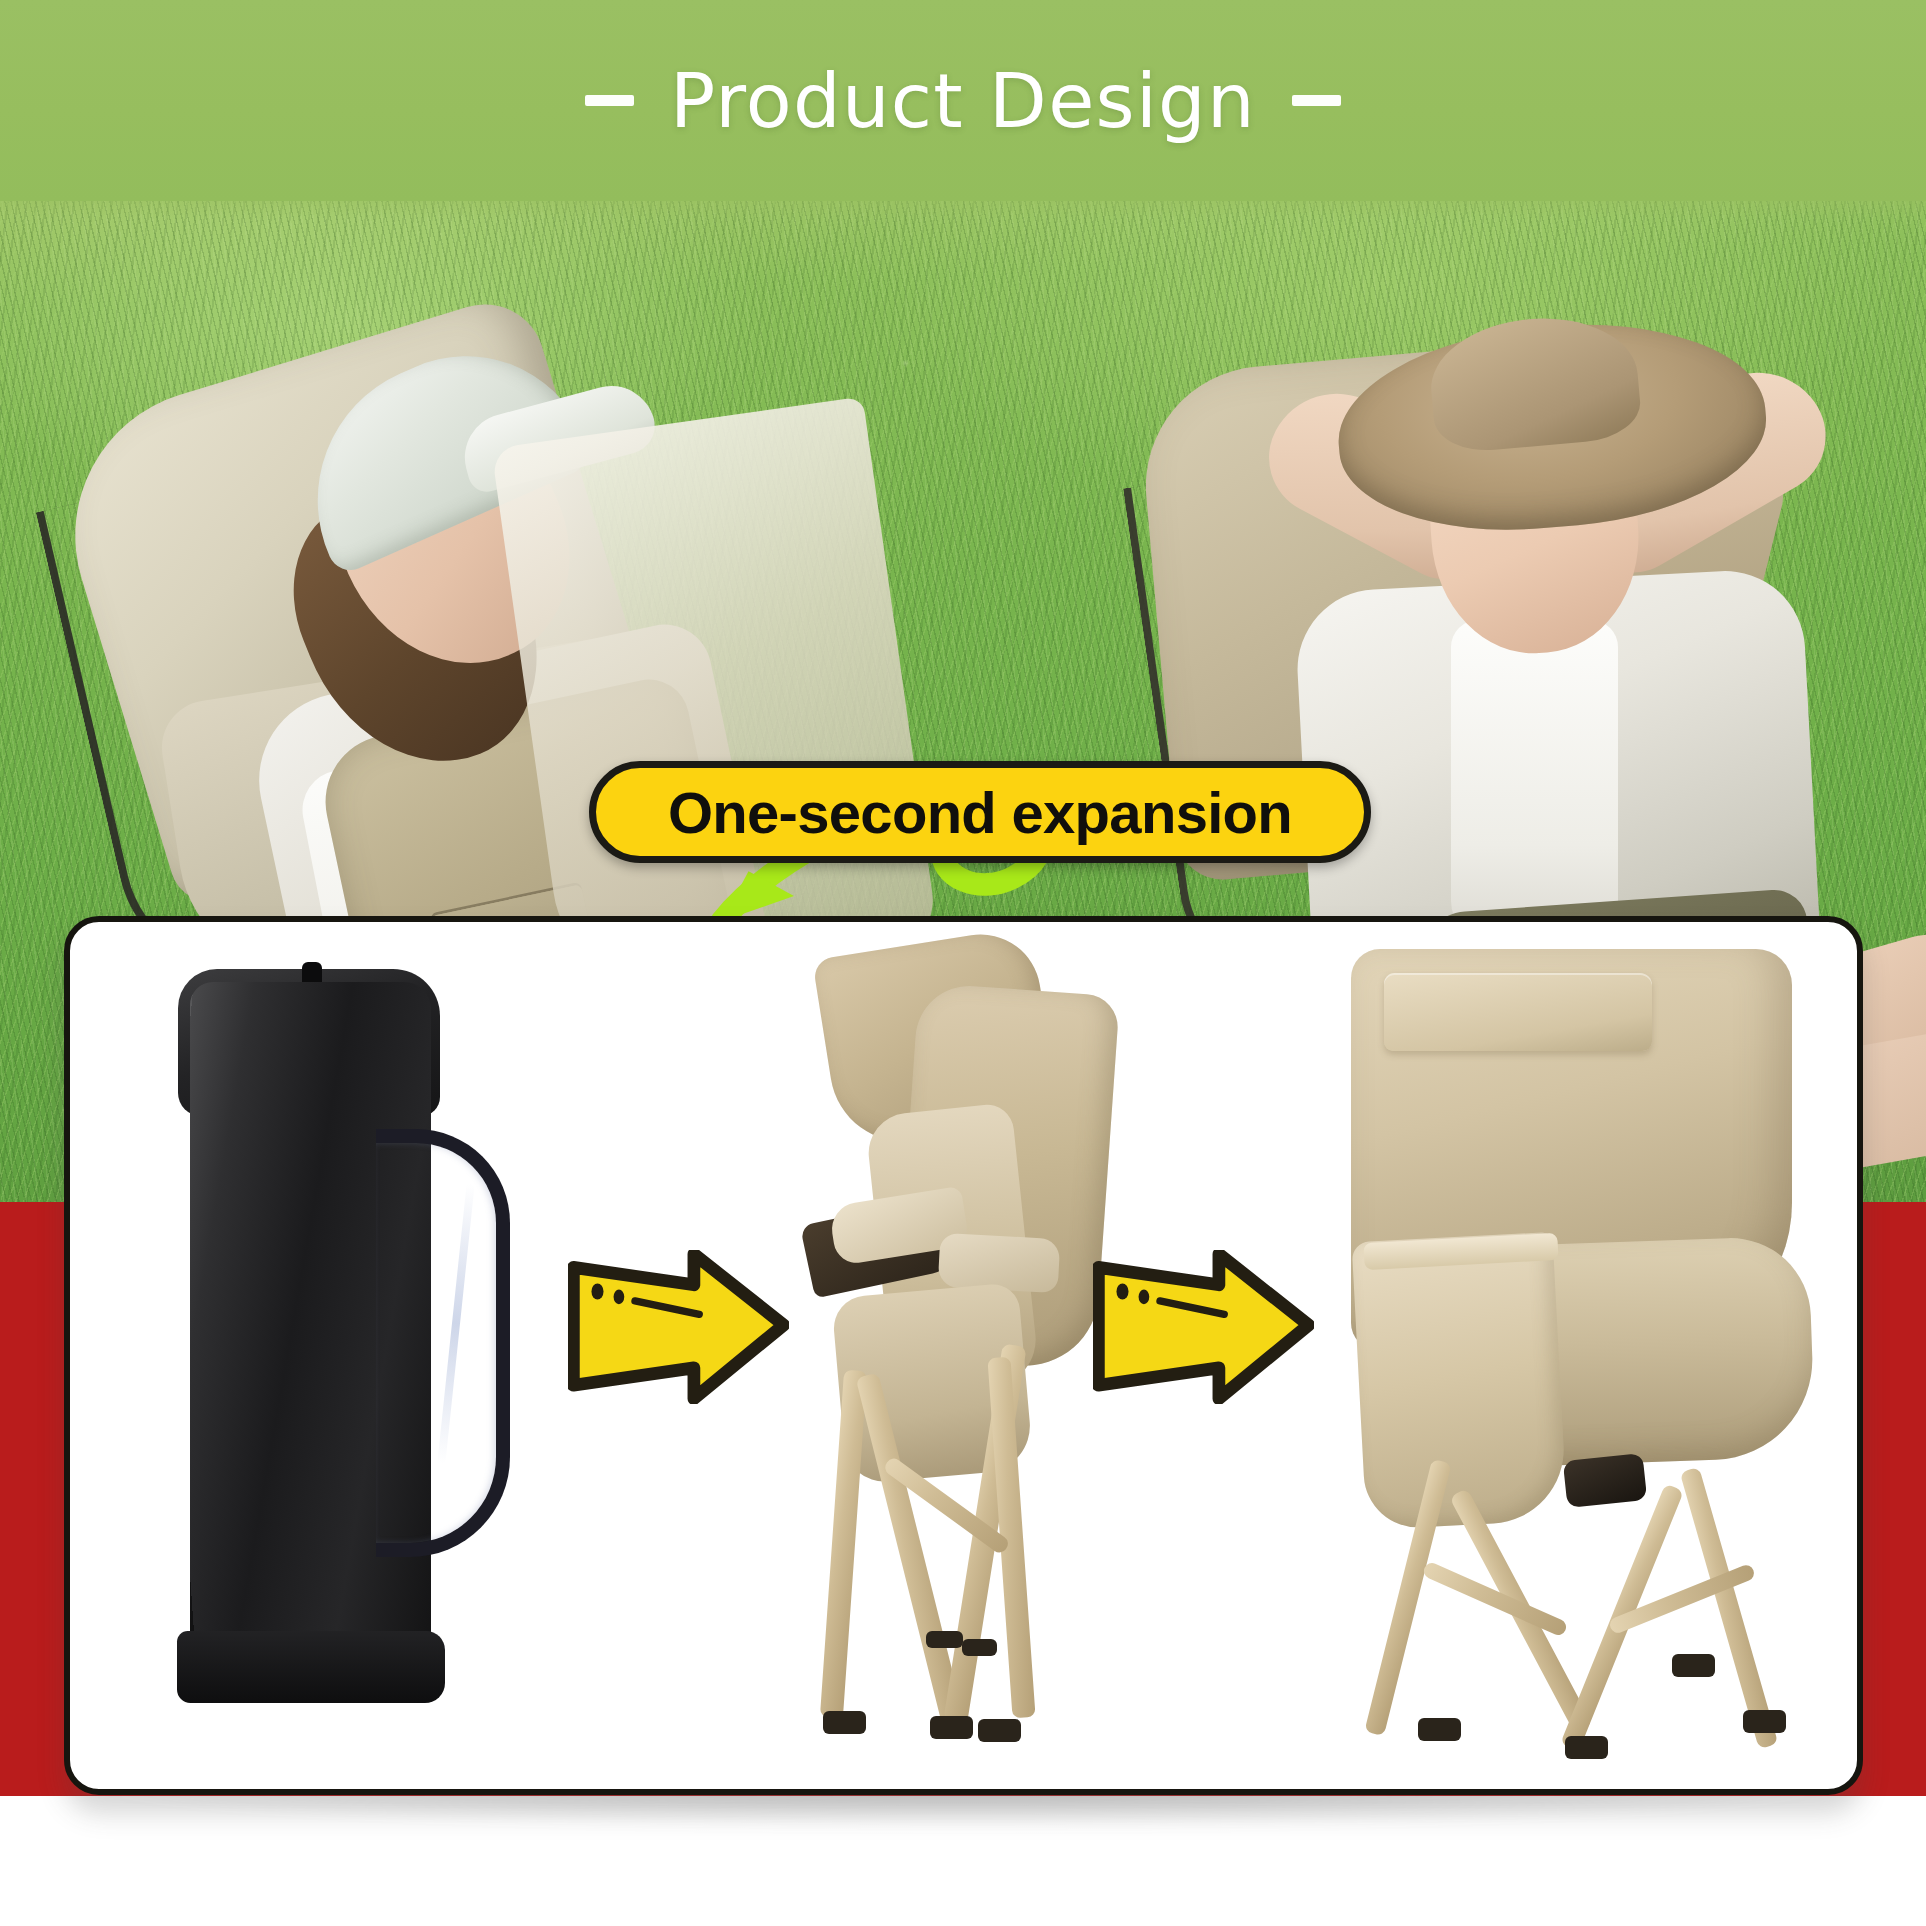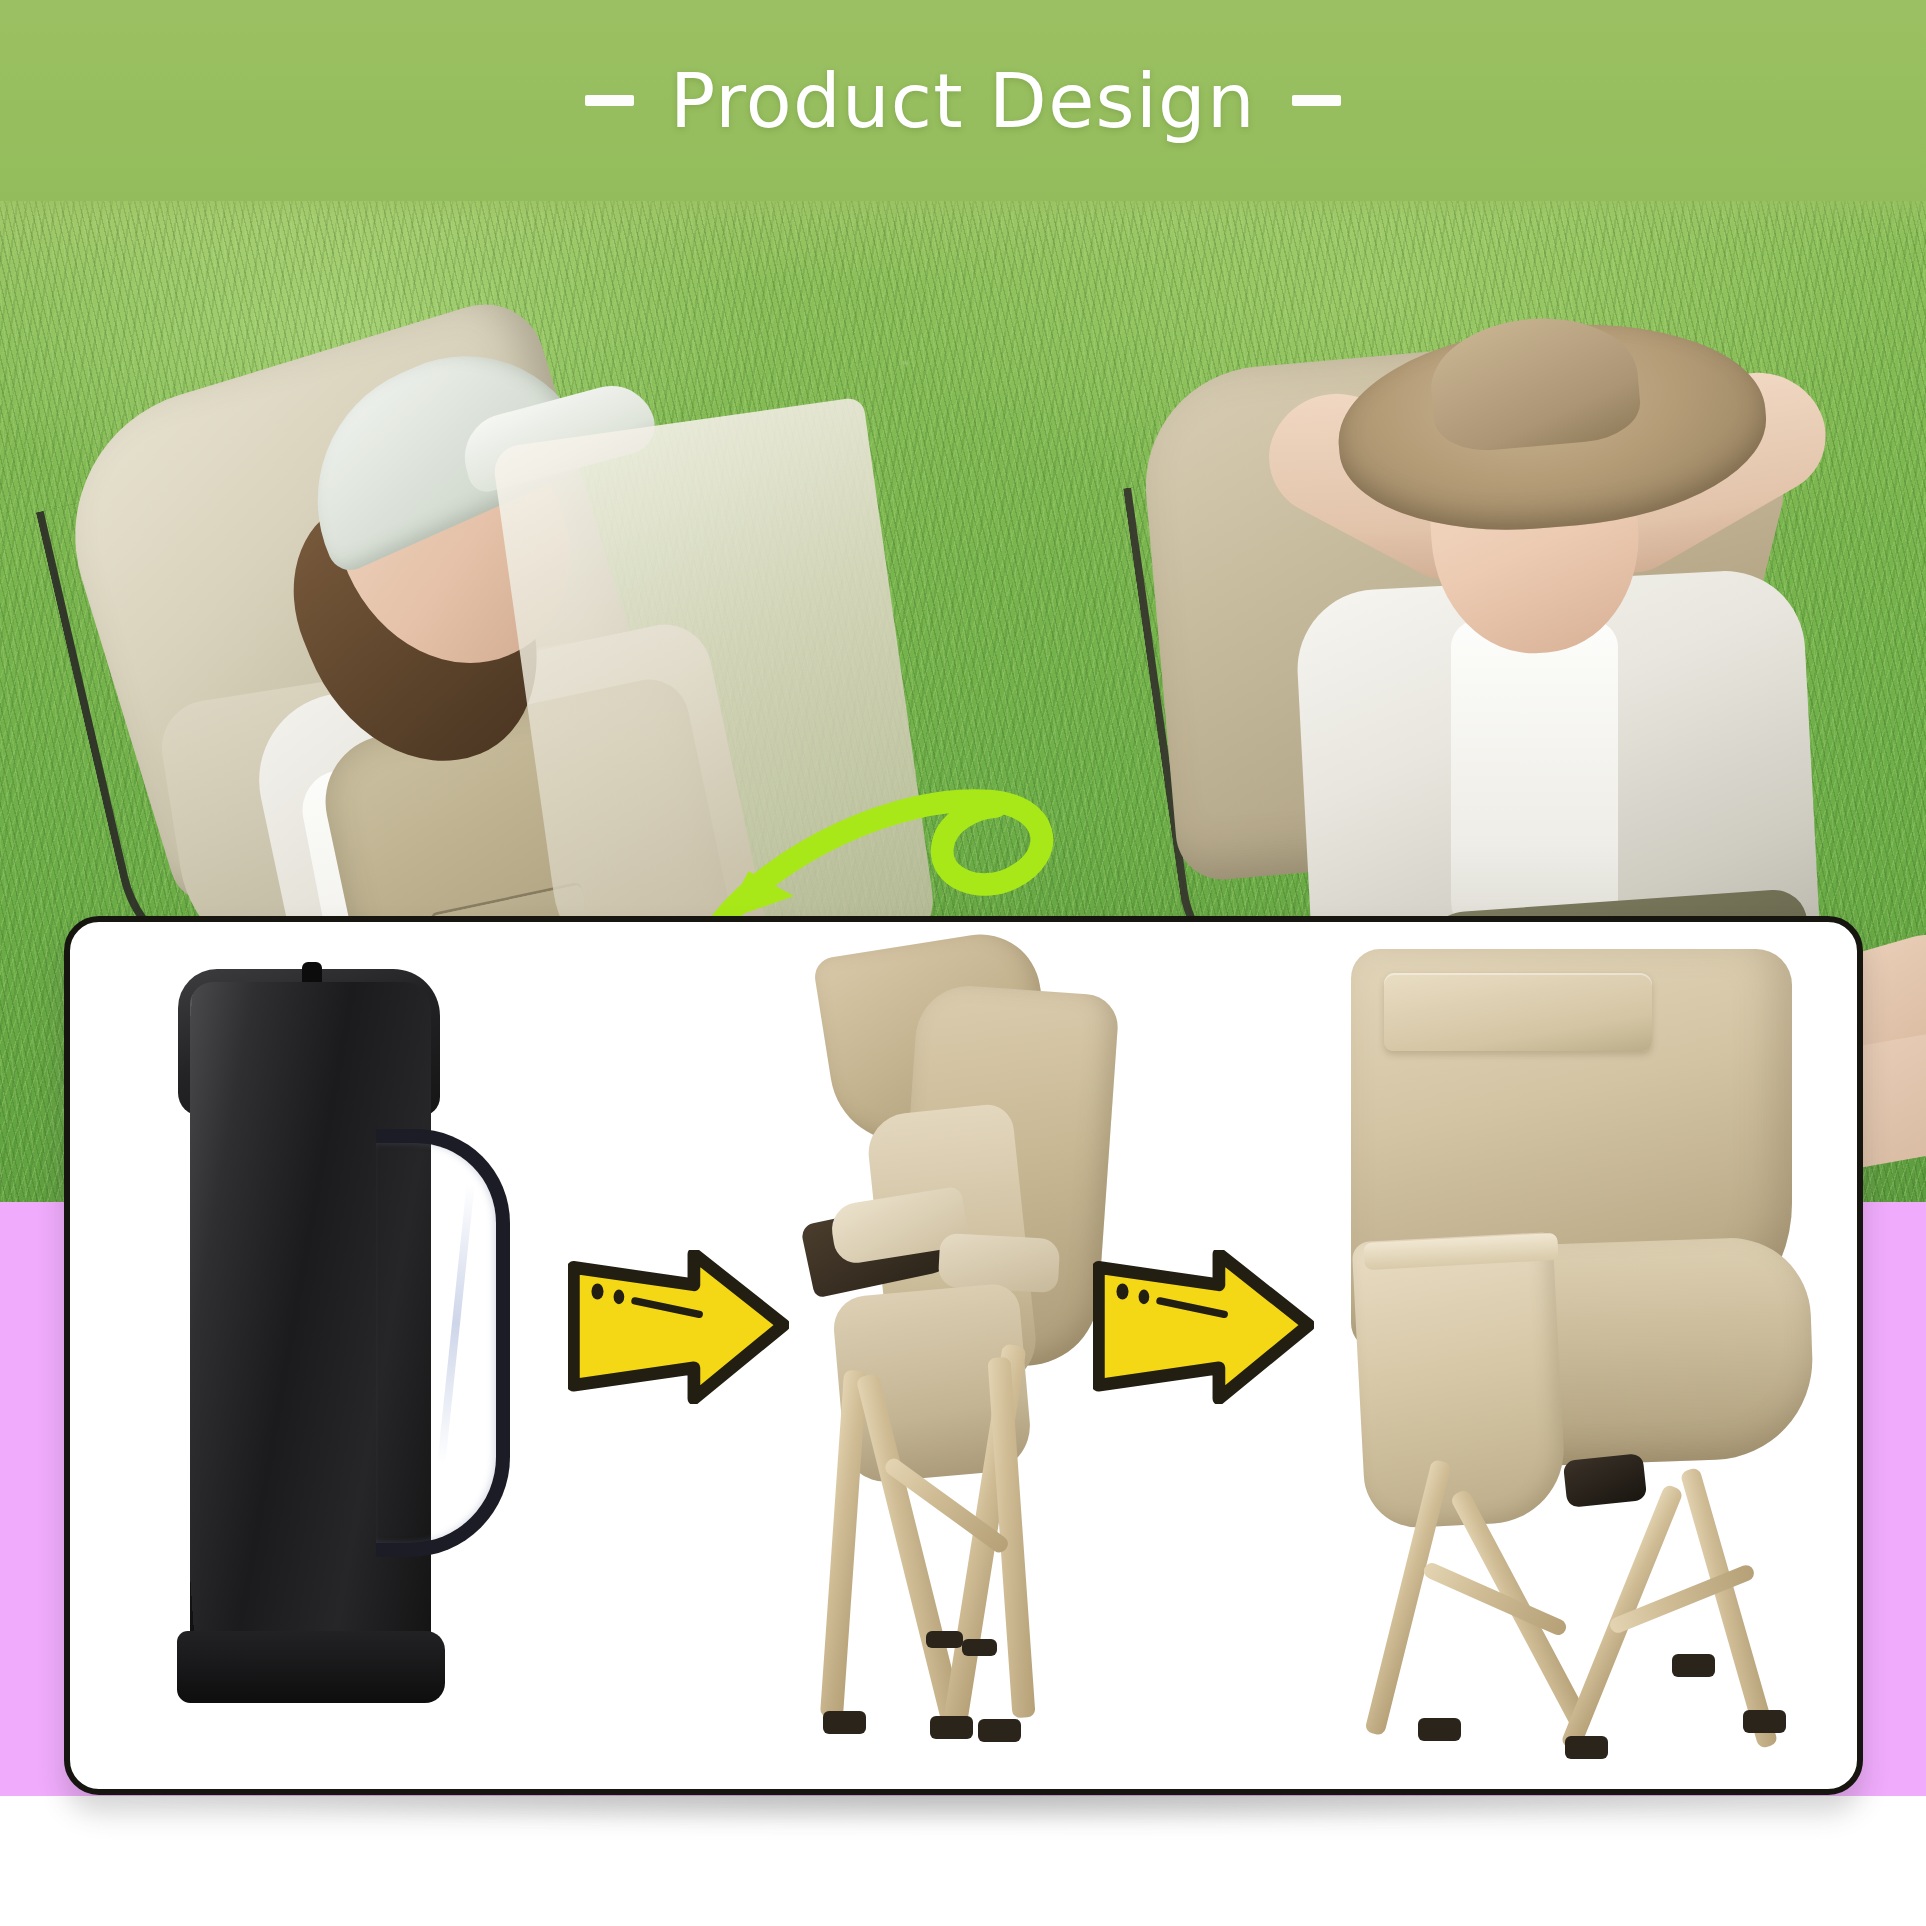--- a/index.html
+++ b/index.html
@@ -1,19 +1,19 @@
 <!DOCTYPE html>
 <html style="font-size:10.7px"><head>
 <meta charset="utf-8">
 <style>
   * { margin:0; padding:0; box-sizing:border-box; }
   html,body { width:1926px; height:1926px; background:#ffffff;
     font-family:"Liberation Sans", sans-serif; overflow:hidden; }
 
-  #stage { position:relative; width:1926px; height:1926px; background:#f0abfc; }
+  #stage { position:relative; width:1926px; height:1926px; background:#b91c1c; }
 
   
   .header {
     position:absolute; left:0; top:0; width:1926px; height:201px;
     background:linear-gradient(180deg,#9ac063 0%,#97be5e 55%,#93bd5c 100%);
     display:flex; align-items:center; justify-content:center; gap:36px; z-index:6;
   }
   .header-dash { width:49px; height:11.4px; background:#fdfefb; border-radius:2px; }
   .header-title {
     color:#ffffff; font-size:75px; font-weight:400; letter-spacing:1.3px;
@@ -394,20 +394,23 @@
       <div class="hat-r-crown"></div>
     </div>
 
     <svg class="swoosh" viewBox="0 0 600 330">
       <path d="M70 250 C 150 150, 330 60, 470 70 C 560 76, 575 150, 505 185
                C 455 210, 395 185, 400 140 C 404 100, 450 80, 480 78" fill="none" stroke="#A8E819" stroke-width="34" stroke-linecap="round"></path>
       <path d="M70 250 L 178 212 L 110 175 Z" fill="#A8E819"></path>
     </svg>
   </div>
 
+  <div class="badge">
+    <span class="badge-text">One-second expansion</span>
+  </div>
 
   <div class="panel">
     <div class="panel-inner">
 
       <div class="stage-bag">
         <div class="bag-top"></div>
         <div class="bag-cinch"></div>
         <div class="bag-body"></div>
         <div class="bag-bottom"></div>
         <div class="bag-strap"></div>

